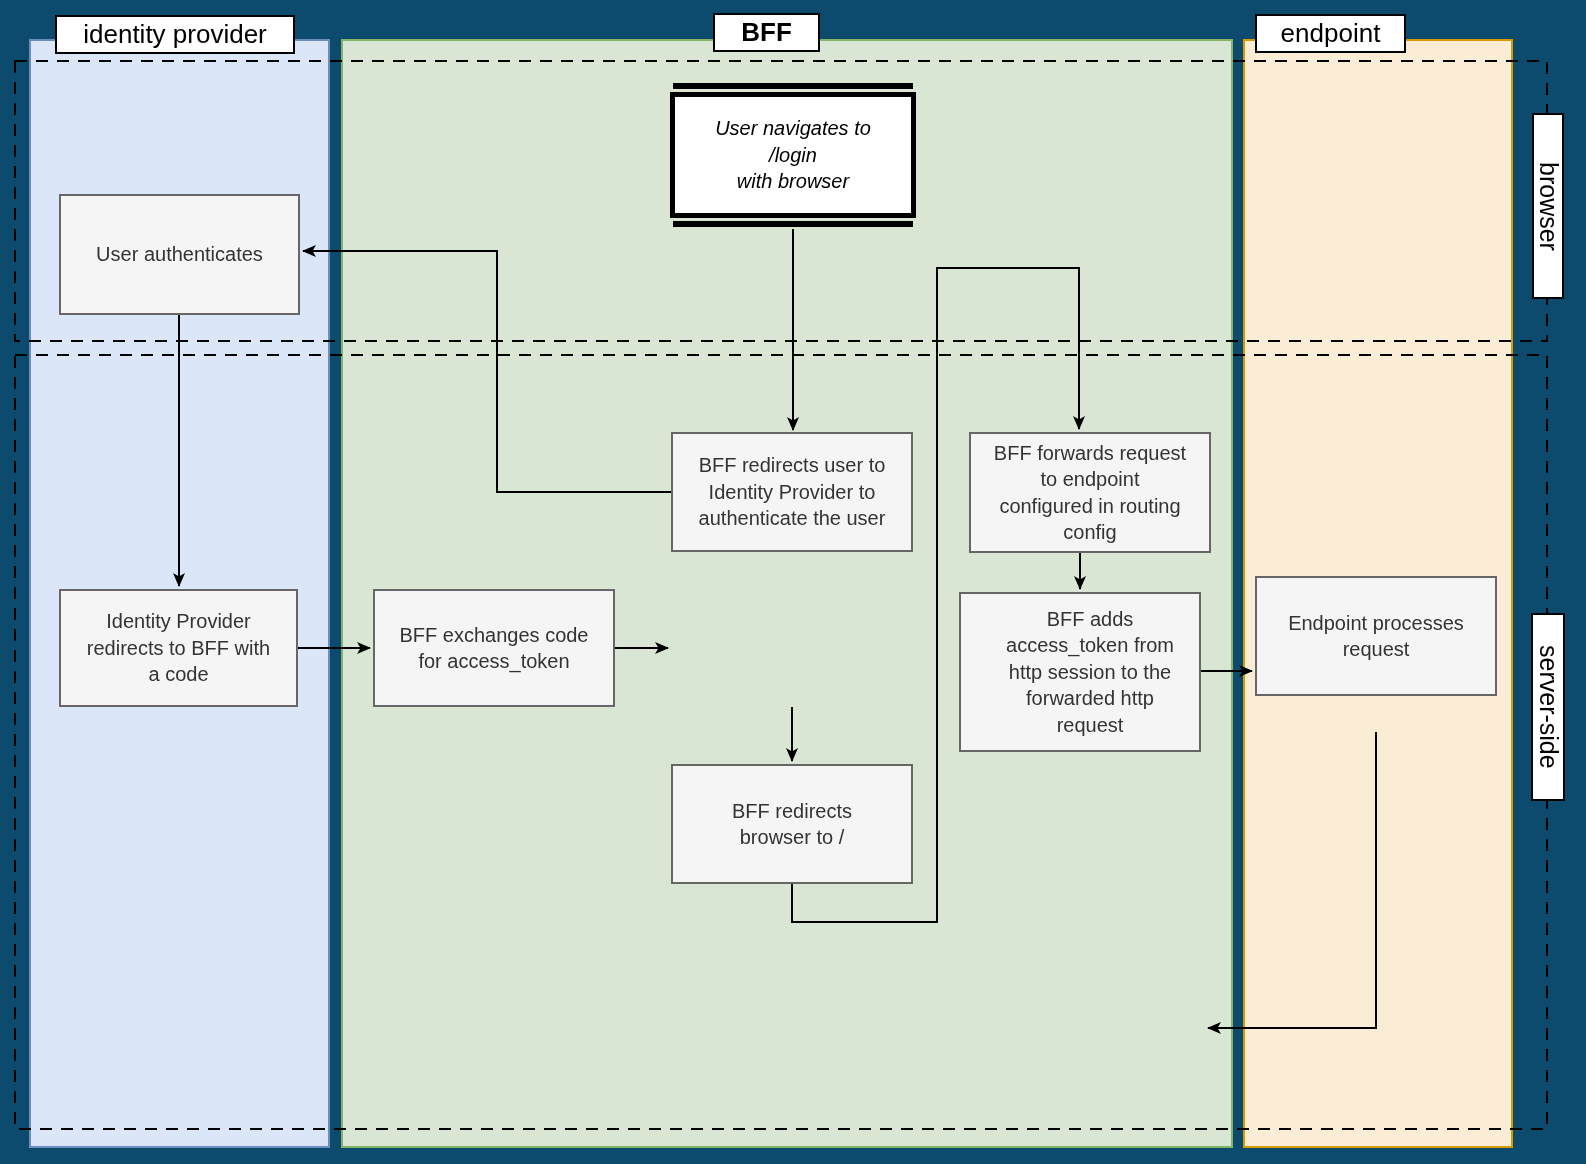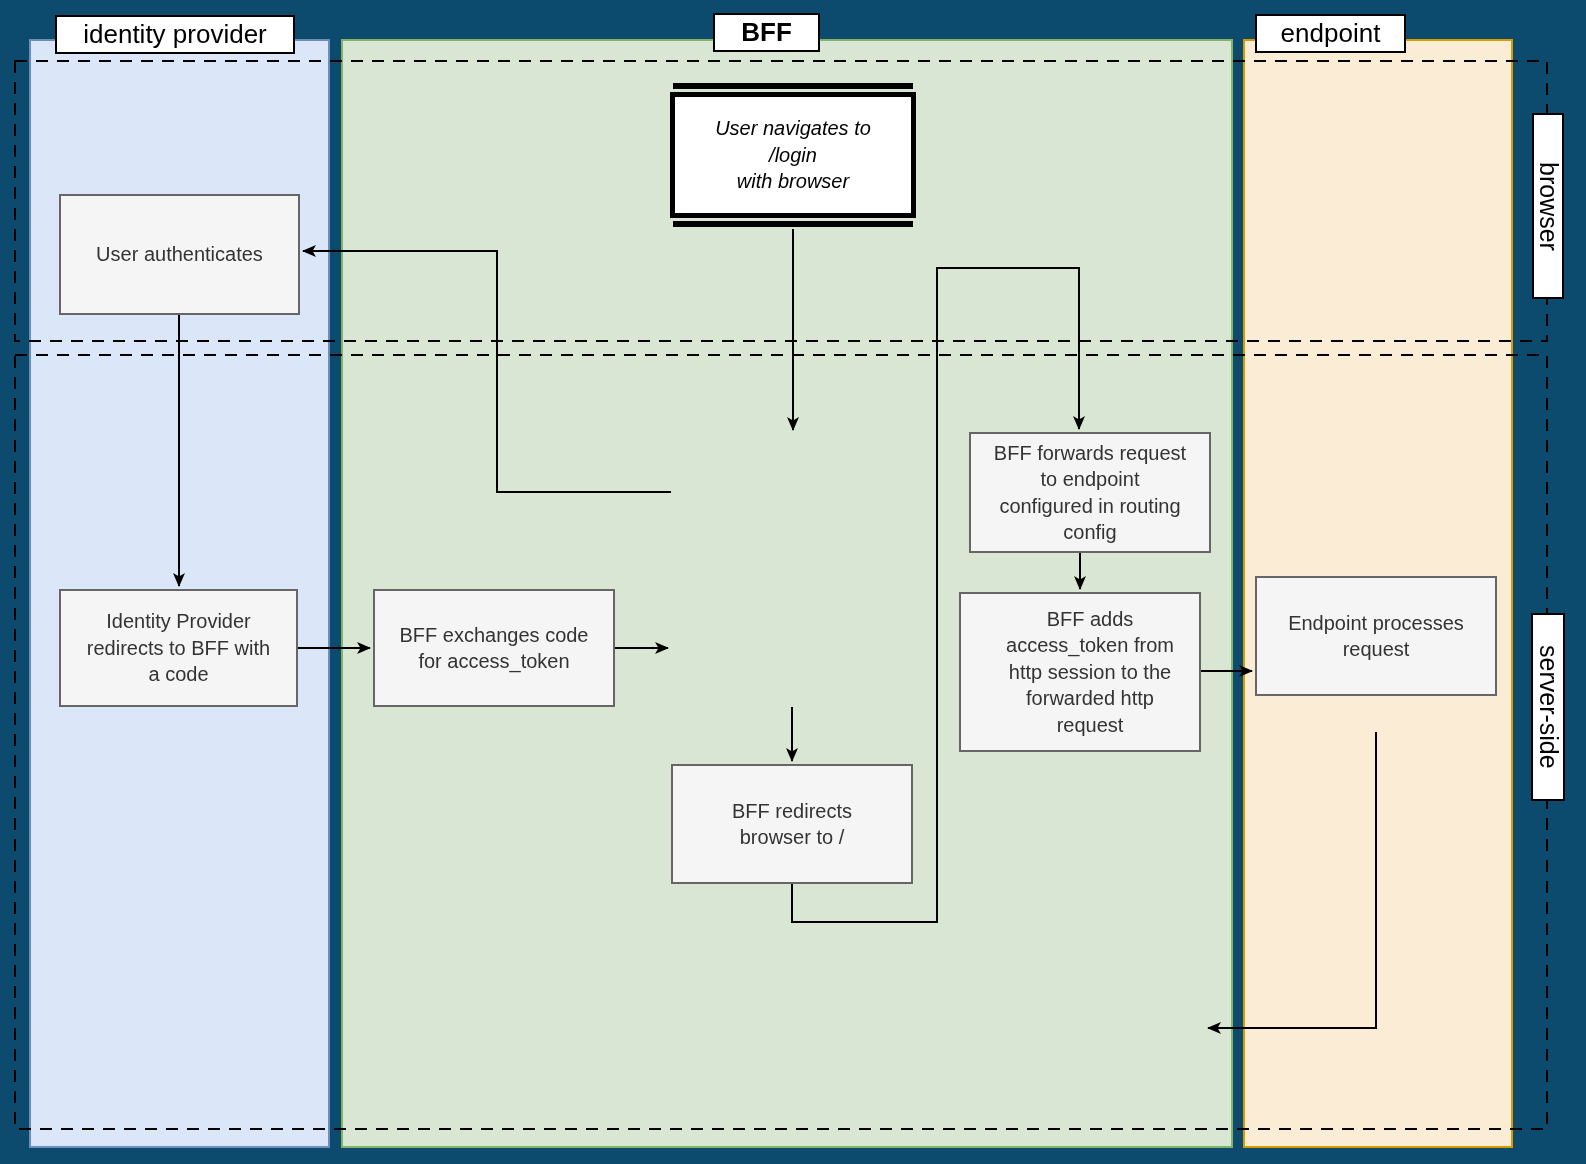--- a/index.html
+++ b/index.html
@@ -107,20 +107,23 @@
   <div class="lane-title title-endpoint">endpoint</div>
 
   <div class="band-label label-browser">browser</div>
   <div class="band-label label-server">server-side</div>
 
   <div class="terminal t-user-navigates">User navigates to
 /login
 with browser</div>
 
   <div class="node n-user-auth">User authenticates</div>
+  <div class="node n-bff-redirects-user">BFF redirects user to
+Identity Provider to
+authenticate the user</div>
   <div class="node n-idp-redirects">Identity Provider
 redirects to BFF with
 a code</div>
   <div class="node n-bff-exchanges">BFF exchanges code
 for access_token</div>
   <div class="node n-bff-redirects-browser">BFF redirects
 browser to /</div>
   <div class="node n-bff-forwards">BFF forwards request
 to endpoint
 configured in routing

